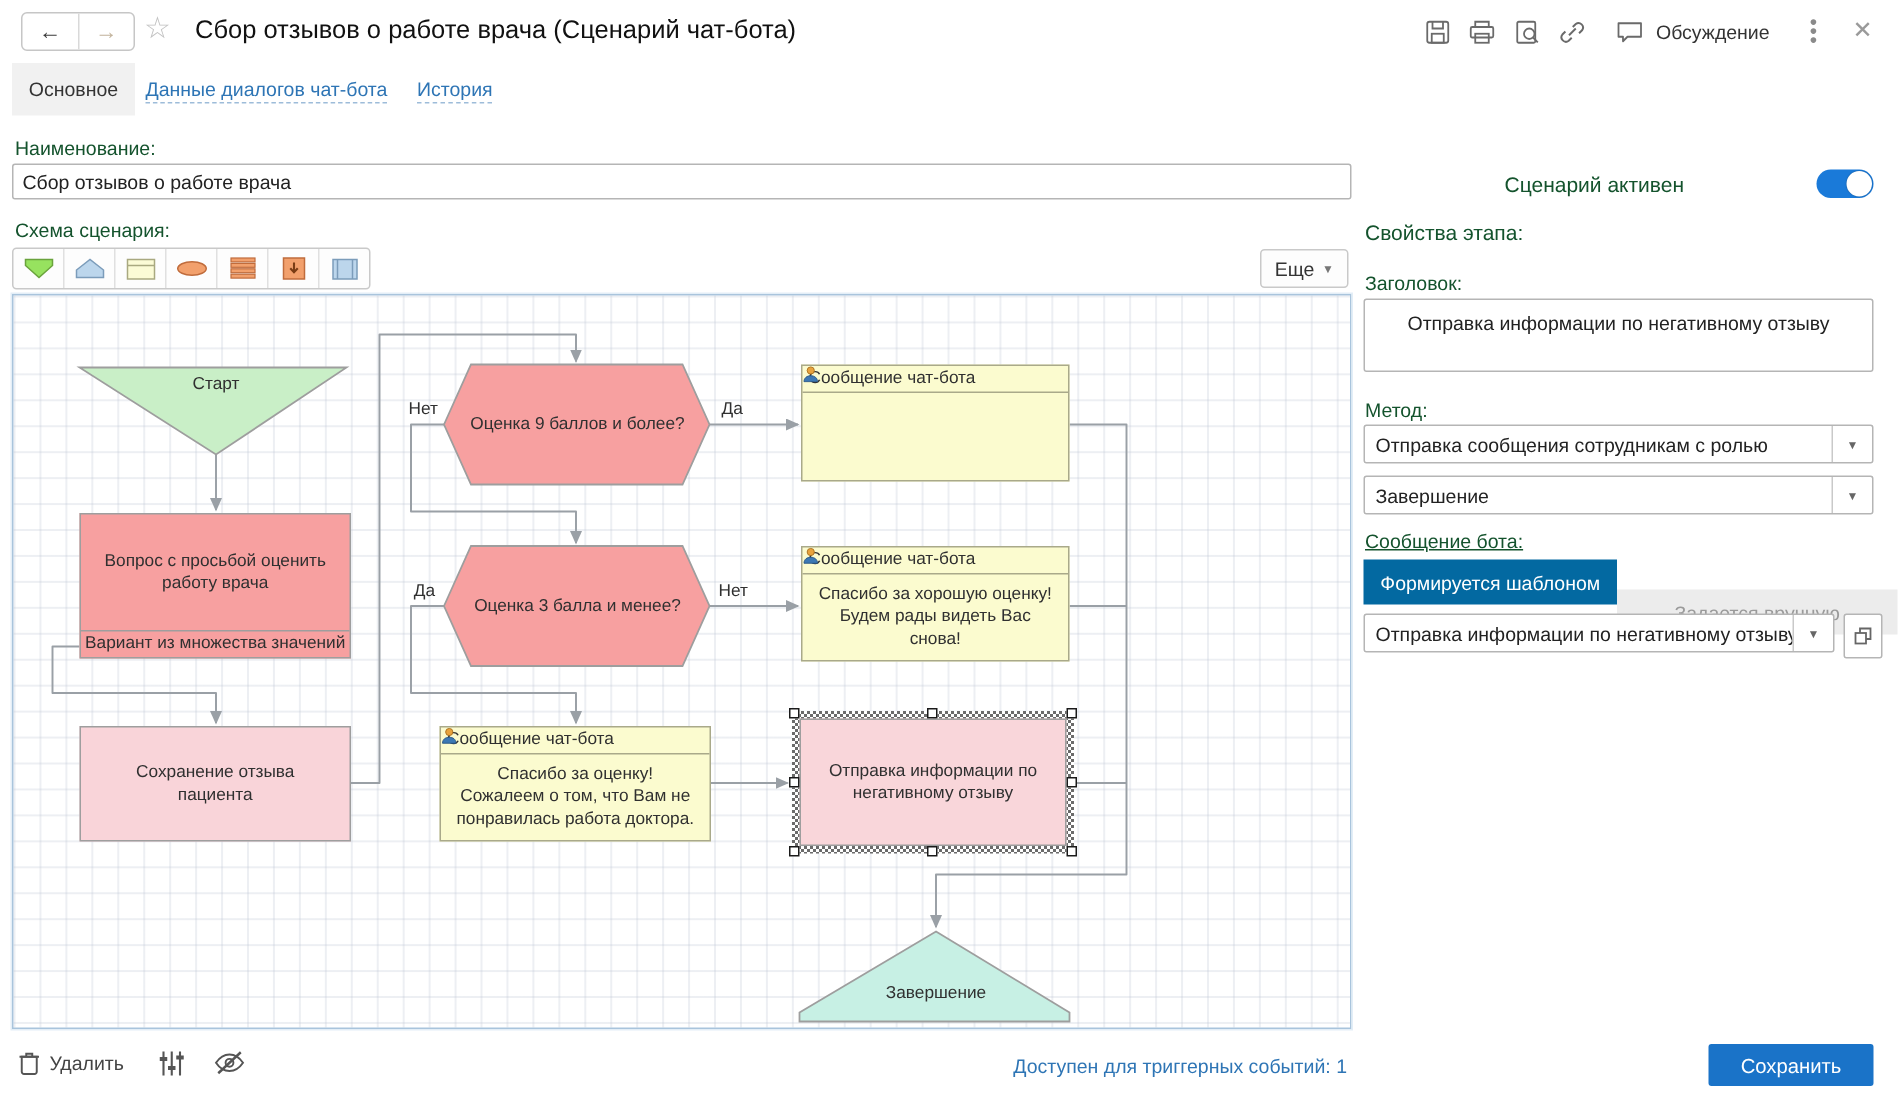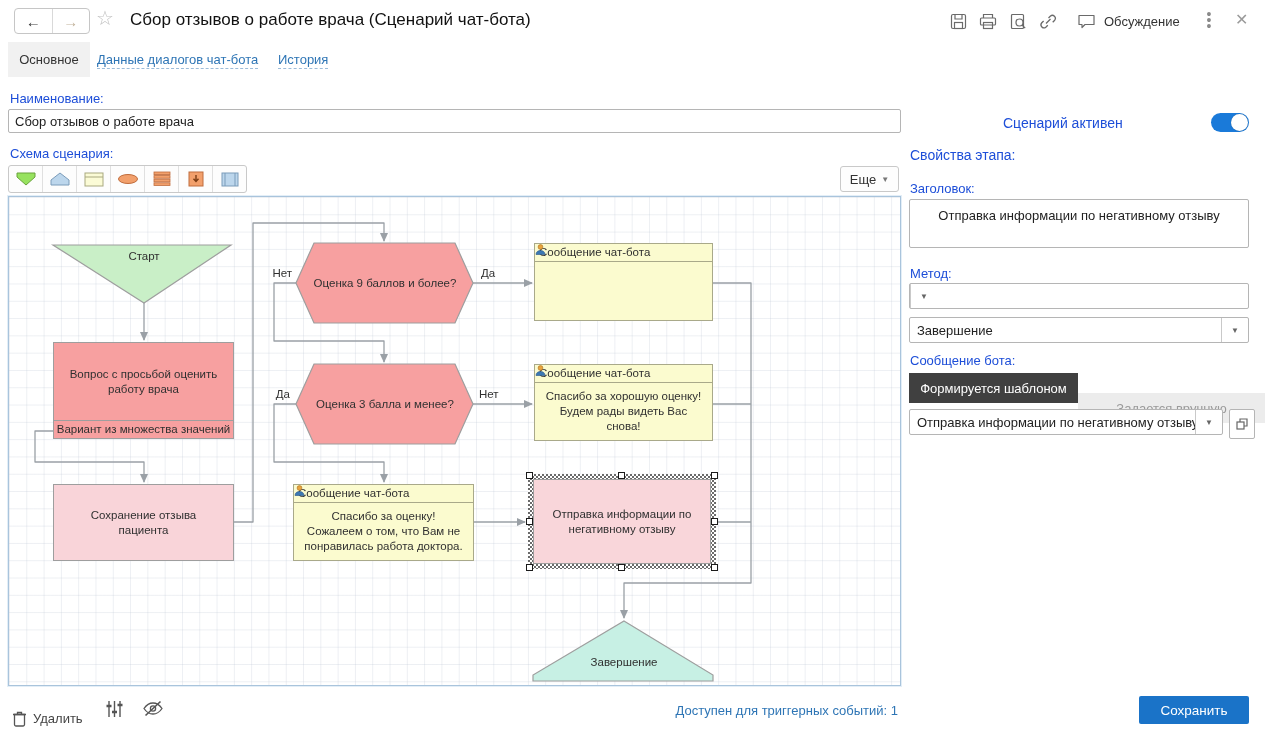--- a/index.html
+++ b/index.html
@@ -15,21 +15,21 @@
   .title{left:130px;top:10px;font-size:17px;color:#111;white-space:nowrap;}
   .topicons{top:12px;display:flex;align-items:center;gap:10px;color:#6a6a6a;}
   .ticon{width:20px;height:18px;display:flex;align-items:center;justify-content:center;}
   .disc-label{color:#333;font-size:13px;margin-left:-2px;}
   .kebab{left:1203px;top:11px;font-size:14px;color:#8a8a8a;letter-spacing:0;line-height:6px;text-align:center;width:12px;}
   .closex{left:1235px;top:10px;font-size:16px;color:#9a9a9a;}
   
   .tab-active{left:8px;top:42px;width:82px;height:35px;background:#f1f1f1;display:flex;align-items:center;justify-content:center;color:#333;}
   .tab-link{top:52px;color:#2e75b5;border-bottom:1px dashed #9dbcd9;padding-bottom:1px;white-space:nowrap;}
   
-  .blue-label{color:#1d4ed8;}
+  .blue-label{color:#14532d;}
   .name-input{left:8px;top:109px;width:879px;height:20px;border:1px solid #b5b5b5;border-radius:2px;padding:1px 6px;
               display:flex;align-items:center;background:#fff;color:#222;}
   .shape-toolbar{left:8px;top:165px;height:26px;border:1px solid #c9c9c9;border-radius:3px;background:#fdfdfd;display:flex;}
   .shape-btn{width:33px;display:flex;align-items:center;justify-content:center;border-right:1px solid #e0e0e0;}
   .shape-btn:last-child{border-right:none;}
   .more-btn{left:840px;top:166px;width:57px;height:24px;border:1px solid #c9c9c9;border-radius:3px;background:#fdfdfd;
             display:flex;align-items:center;justify-content:center;gap:5px;color:#333;}
   .more-btn .carr{font-size:8px;color:#777;}
   
   .canvas{left:8px;top:196px;width:891px;height:488px;background:#fff;border:1px solid #a9c4dc;outline:1px solid #e3eef7;
@@ -53,25 +53,25 @@
   .handle{position:absolute;width:7px;height:7px;background:#fff;border:1px solid #1a1a1a;box-sizing:border-box;}
   
   .toggle{left:1211px;top:113px;width:38px;height:19px;border-radius:10px;background:#1a7ad9;}
   .toggle .knob{position:absolute;right:1px;top:1px;width:17px;height:17px;border-radius:50%;background:#fff;box-shadow:0 0 1px rgba(0,0,0,.4);}
   .panel-area{left:909px;width:340px;box-sizing:border-box;}
   .textarea{border:1px solid #b5b5b5;border-radius:2px;background:#fff;text-align:center;padding-top:8px;color:#222;}
   .combo{border:1px solid #b5b5b5;border-radius:2px;background:#fff;height:26px;display:flex;align-items:center;}
   .combo .val{flex:1;padding:0 7px;white-space:nowrap;overflow:hidden;color:#222;}
   .combo .dd{width:26px;align-self:stretch;border-left:1px solid #c9c9c9;display:flex;align-items:center;justify-content:center;color:#666;font-size:8px;}
   .seg{height:30px;display:flex;align-items:center;justify-content:center;font-size:13px;box-sizing:border-box;}
-  .seg.on{background:#404040;color:#fff;}
+  .seg.on{background:#0369a1;color:#fff;}
   .seg.off{background:#ececec;color:#9a9a9a;}
   .sq-btn{width:24px;height:28px;border:1px solid #b5b5b5;border-radius:2px;background:#fff;display:flex;align-items:center;justify-content:center;}
   
-  .foot-item{display:flex;align-items:center;gap:6px;color:#444;margin-top:10px;}
+  .foot-item{display:flex;align-items:center;gap:6px;color:#444;}
   .save-btn{left:1139px;top:696px;width:110px;height:28px;background:#1a73c8;color:#fff;display:flex;align-items:center;justify-content:center;border-radius:2px;font-size:13.5px;}
   .trigger-text{color:#2e75b5;}
 </style>
 </head>
 <body>
 
 <div class="abs navgroup">
   <div class="navbtn back">←</div>
   <div class="navbtn fwd">→</div>
 </div>
@@ -278,28 +278,29 @@
 <div class="abs toggle">
     <div class="knob"></div>
   </div>
 
 <div class="abs blue-label" style="left:910px;top:147px;font-size:14px;">Свойства этапа:</div>
 <div class="abs blue-label" style="left:910px;top:181px;">Заголовок:</div>
 <div class="abs panel-area textarea" style="top:199px;height:49px;">Отправка информации по негативному отзыву</div>
 
 <div class="abs blue-label" style="left:910px;top:266px;">Метод:</div>
 <div class="abs panel-area combo" style="top:283px;">
+  <div class="val">Отправка сообщения сотрудникам с ролью</div>
   <div class="dd">▼</div>
 </div>
 <div class="abs panel-area combo" style="top:317px;">
   <div class="val">Завершение</div>
   <div class="dd">▼</div>
 </div>
 
-<div class="abs blue-label" style="left:910px;top:353px;">Сообщение бота:</div>
+<div class="abs blue-label" style="left:910px;top:353px;text-decoration:underline;">Сообщение бота:</div>
 <div class="abs seg on" style="left:909px;top:373px;width:169px;">Формируется шаблоном</div>
 <div class="abs seg off" style="left:1078px;top:393px;width:187px;">Задается вручную</div>
 
 <div class="abs combo" style="left:909px;top:409px;width:314px;box-sizing:border-box;">
   <div class="val">Отправка информации по негативному отзыву</div>
   <div class="dd">▼</div>
 </div>
 <div class="abs sq-btn" style="left:1229px;top:409px;">
   <svg width="12" height="12" viewBox="0 0 12 12">
       <g fill="none" stroke="#666" stroke-width="1.2">

